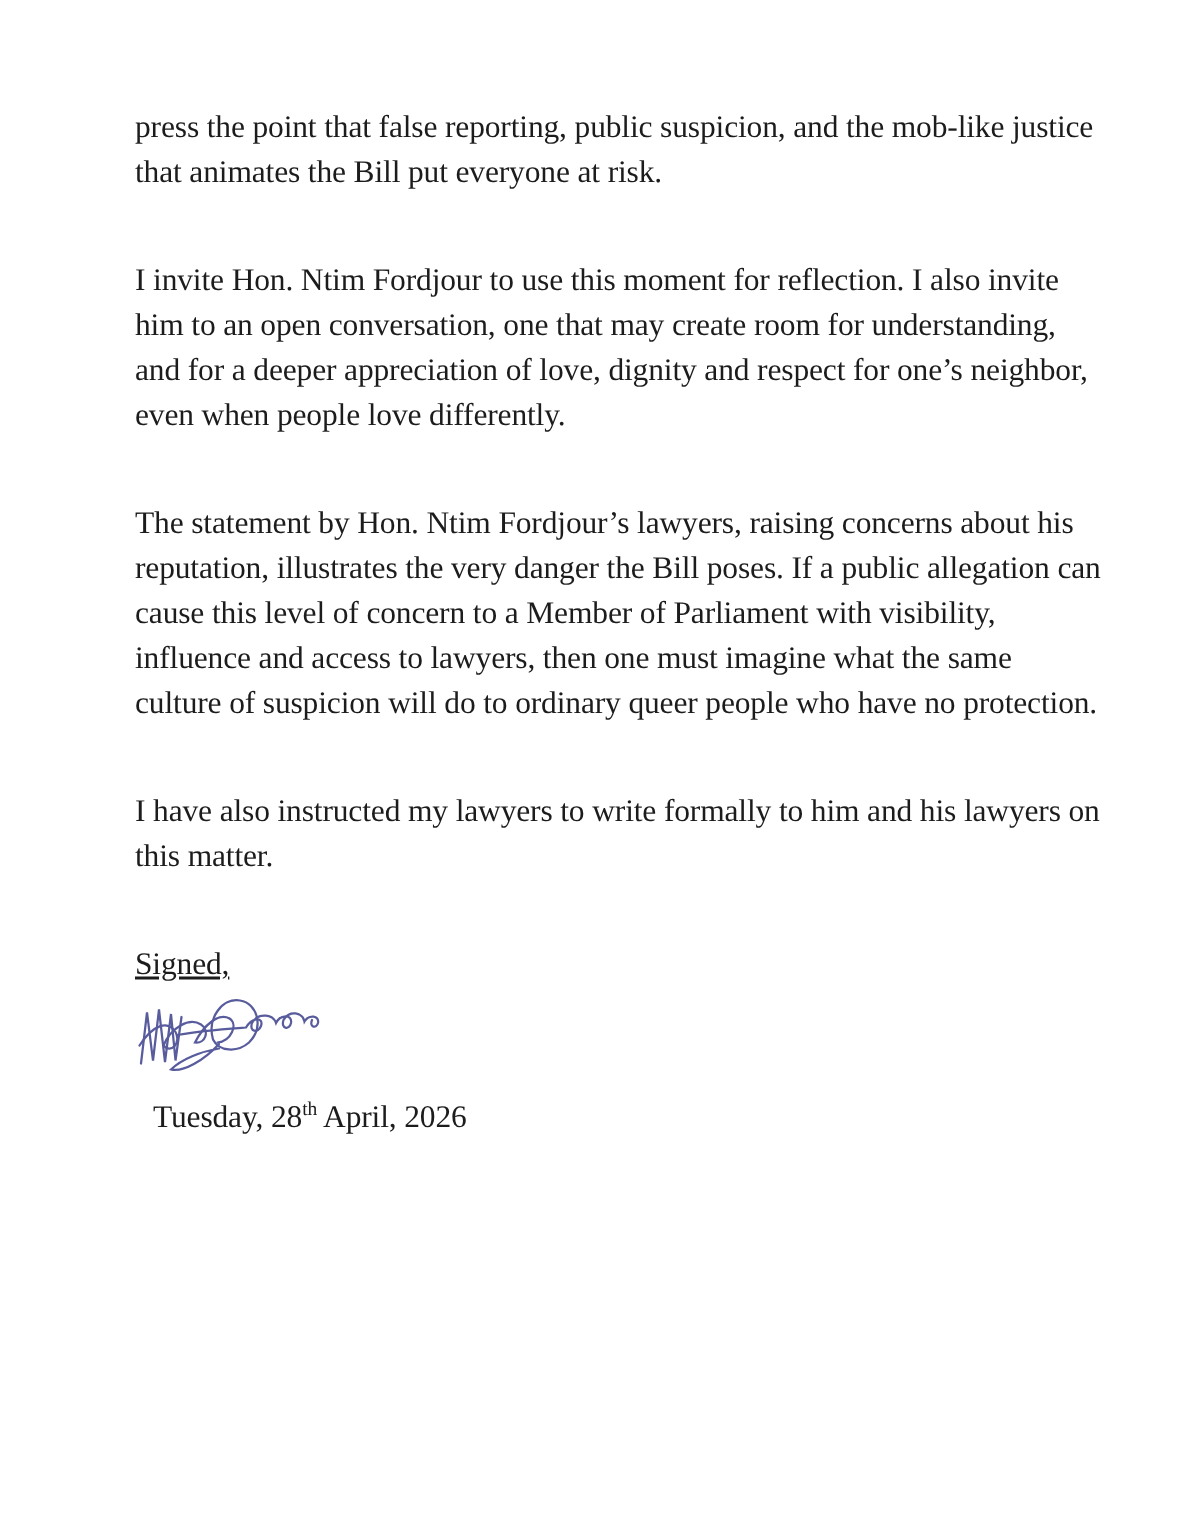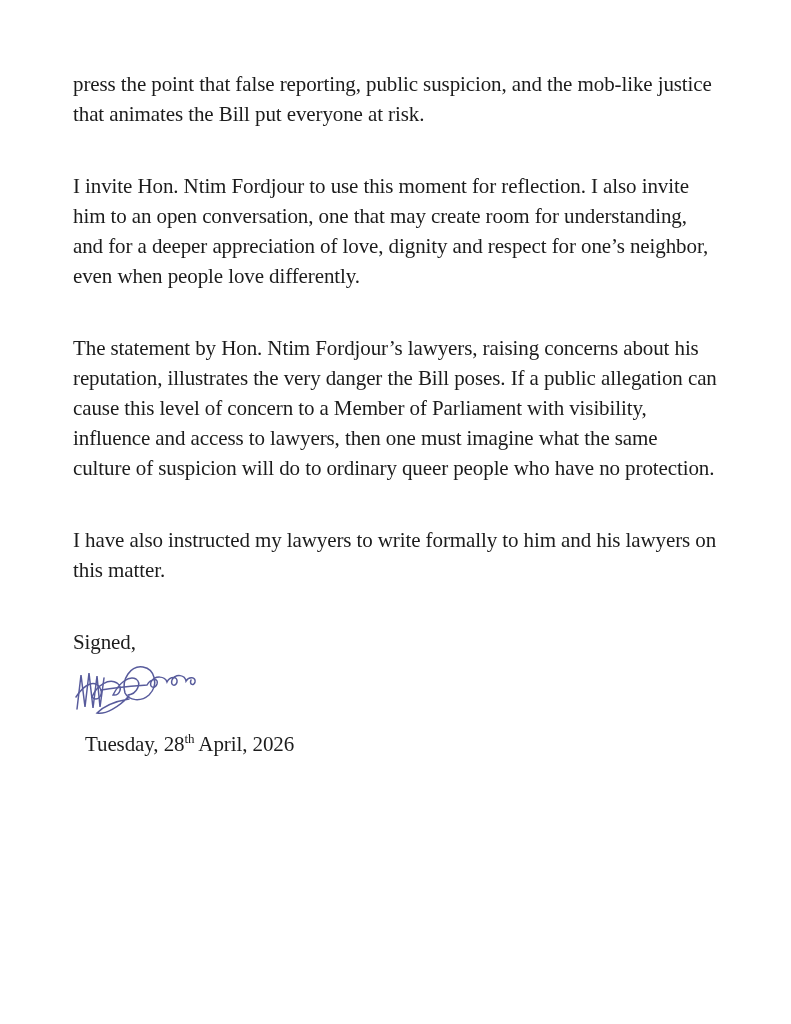--- a/index.html
+++ b/index.html
@@ -9,35 +9,36 @@
   }
   .page {
     position: relative;
     width: 791px;
     height: 1024px;
     background: #ffffff;
     overflow: hidden;
   }
   .content {
     position: absolute;
-    left: 73px;
+    left: 90px;
     top: 69px;
     width: 646px;
     font-family: "Liberation Serif", "DejaVu Serif", serif;
     font-size: 21px;
     line-height: 30px;
     color: #1c1c1c;
     letter-spacing: -0.1px;
   }
   p {
     margin: 0 0 42px 0;
     text-align: left;
   }
   p.signed-label {
     margin: 0 0 6px 0;
+    text-decoration: underline;
   }
   .signature-wrap {
     height: 54px;
     margin: 0 0 4px 0;
   }
   .signature-wrap svg {
     display: block;
   }
   p.signatory-name {
     margin: 0 0 9px 0;

